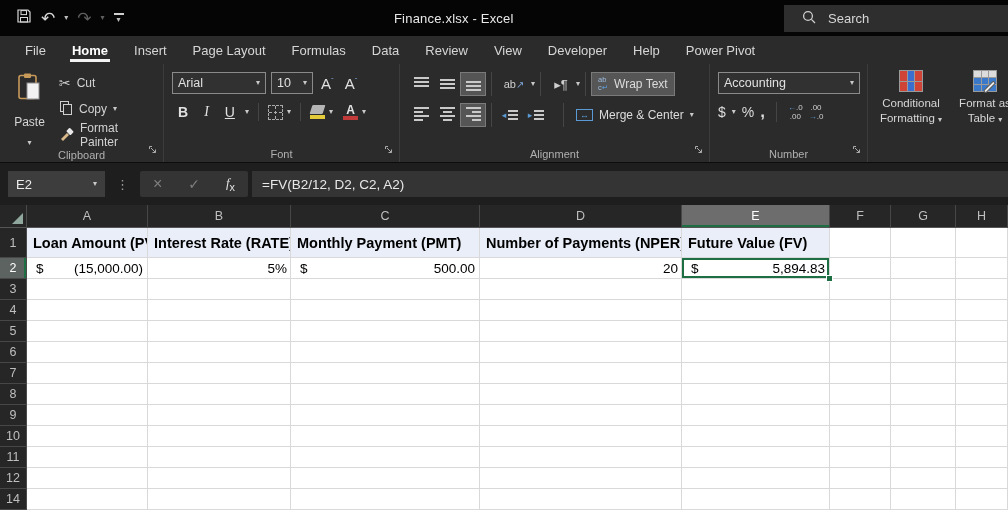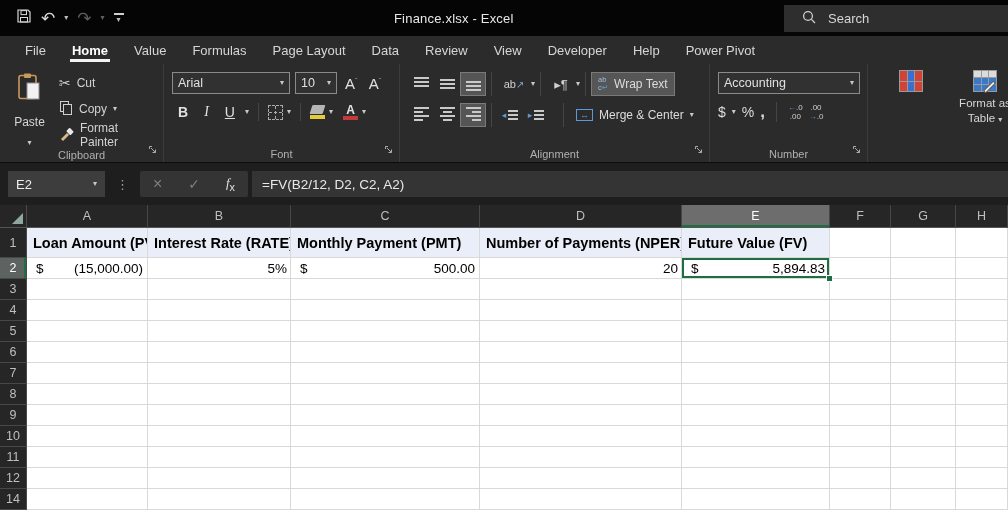--- a/index.html
+++ b/index.html
@@ -45,21 +45,21 @@
   .paste-btn{width:44px;display:flex;flex-direction:column;align-items:center;gap:10px;font-size:12px;}
   .clip-col{display:flex;flex-direction:column;gap:4px;}
   .sbtn{display:flex;align-items:center;gap:6px;font-size:12px;color:#d2d2d2;height:22px;}
   .scissors{font-size:14px;color:#cfcfcf;}
 
   
   .g-font{width:236px;}
   .fontrow1{display:flex;align-items:center;gap:5px;}
   .combo{display:flex;align-items:center;justify-content:space-between;border:1px solid #8a8a8a;
     background:#313131;color:#e0e0e0;font-size:12.5px;height:22px;padding:0 5px;}
-  .combo-name{width:118px;}
+  .combo-name{width:94px;}
   .combo-size{width:42px;}
   .growshrink{font-size:15px;color:#e0e0e0;padding:0 3px;}
   .growshrink sup{font-size:8px;color:#7fa7d9;}
   .fontrow2{display:flex;align-items:center;gap:4px;margin-top:9px;}
   .fmt{font-size:14px;color:#e0e0e0;padding:1px 6px;}
   .fmt.i{font-style:italic;font-family:"Liberation Serif",serif;}
   .fmt.u{text-decoration:underline;}
   .border-icon{width:15px;height:15px;border:1px dashed #ababab;position:relative;display:inline-block;}
   .border-icon::before{content:"";position:absolute;left:0;right:0;top:6px;border-top:1px dashed #ababab;}
   .border-icon::after{content:"";position:absolute;top:0;bottom:0;left:6px;border-left:1px dashed #ababab;}
@@ -187,23 +187,23 @@
             <line x1="9.4" y1="9.4" x2="13" y2="13" stroke="#cfcfcf" stroke-width="1.3"></line>
           </svg>
       </span>
       <span>Search</span>
     </div>
   </div>
 
   <div class="tabrow">
       <div class="tab">File</div>
       <div class="tab active">Home</div>
-      <div class="tab">Value</div>
+      <div class="tab">Insert</div>
+      <div class="tab">Page Layout</div>
       <div class="tab">Formulas</div>
-      <div class="tab">Page Layout</div>
       <div class="tab">Data</div>
       <div class="tab">Review</div>
       <div class="tab">View</div>
       <div class="tab">Developer</div>
       <div class="tab">Help</div>
       <div class="tab">Power Pivot</div>
     </div>
 
   <div class="ribbon">
 
@@ -446,20 +446,21 @@
       <div class="group-content">
         <div class="bigbtn">
           <span class="cf-icon">
             <span style="background:#cf4437"></span>
               <span style="background:#3a6fd0"></span>
               <span style="background:#cf4437"></span>
             <span style="background:#cf4437"></span>
               <span style="background:#3a6fd0"></span>
               <span style="background:#cf4437"></span>
           </span>
+          <span><span>Conditional Formatting</span> <span class="dd">▾</span></span>
         </div>
         <div class="bigbtn">
           <span class="ft-icon">
             <span class="e"></span>
               <span class="e"></span>
               <span class="e"></span>
             <span class="b"></span>
               <span class="b"></span>
               <span class="b"></span>
             <span class="b"></span>

